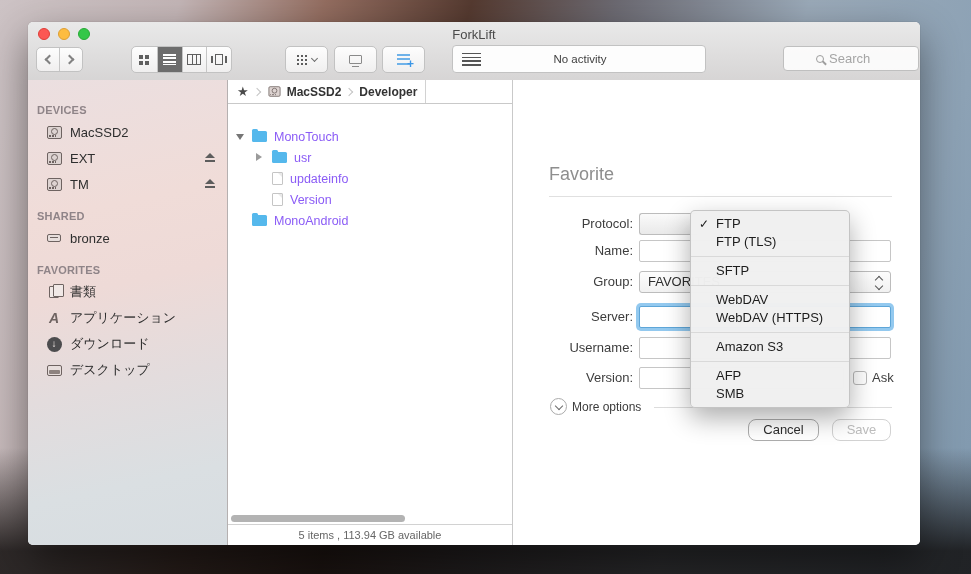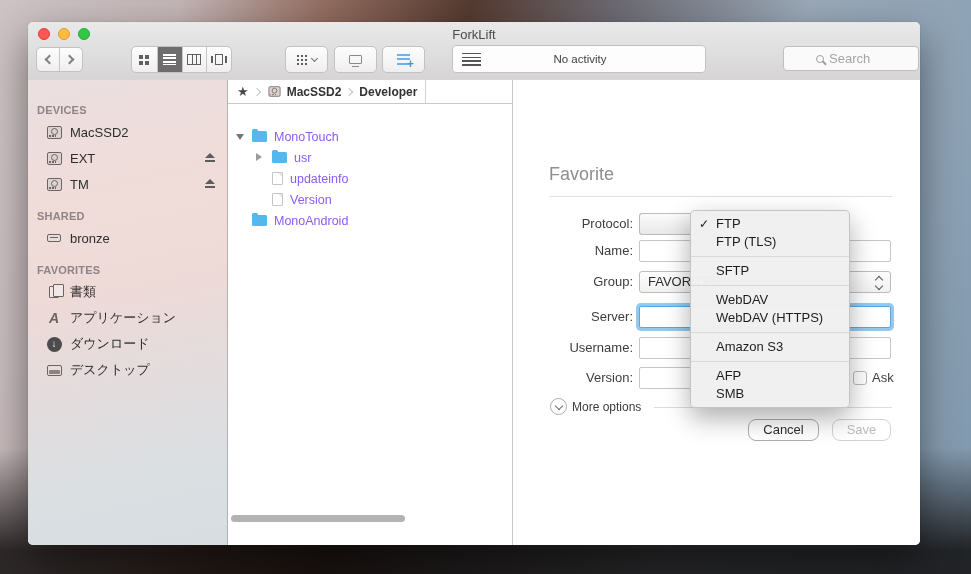--- a/index.html
+++ b/index.html
@@ -382,20 +382,23 @@
           <span class="icon-file" style="margin-left: 44px;"></span>
           <span class="label">Version</span>
         </div>
         <div class="tree-row">
           <span class="icon-folder" style="margin-left: 24px;"></span>
           <span class="label">MonoAndroid</span>
         </div>
       </div>
 
     <div class="h-thumb"></div>
+    <div class="statusbar">
+      <span>5 items , 113.94 GB available</span>
+    </div>
   </div>
 
   <div class="panel">
     <div class="fav-title">Favorite</div>
     <div class="fav-hr"></div>
 
     <div class="frow" style="top:133px">
       <div class="flabel">Protocol:</div>
       <div class="popup-sliver"></div>
     </div>

